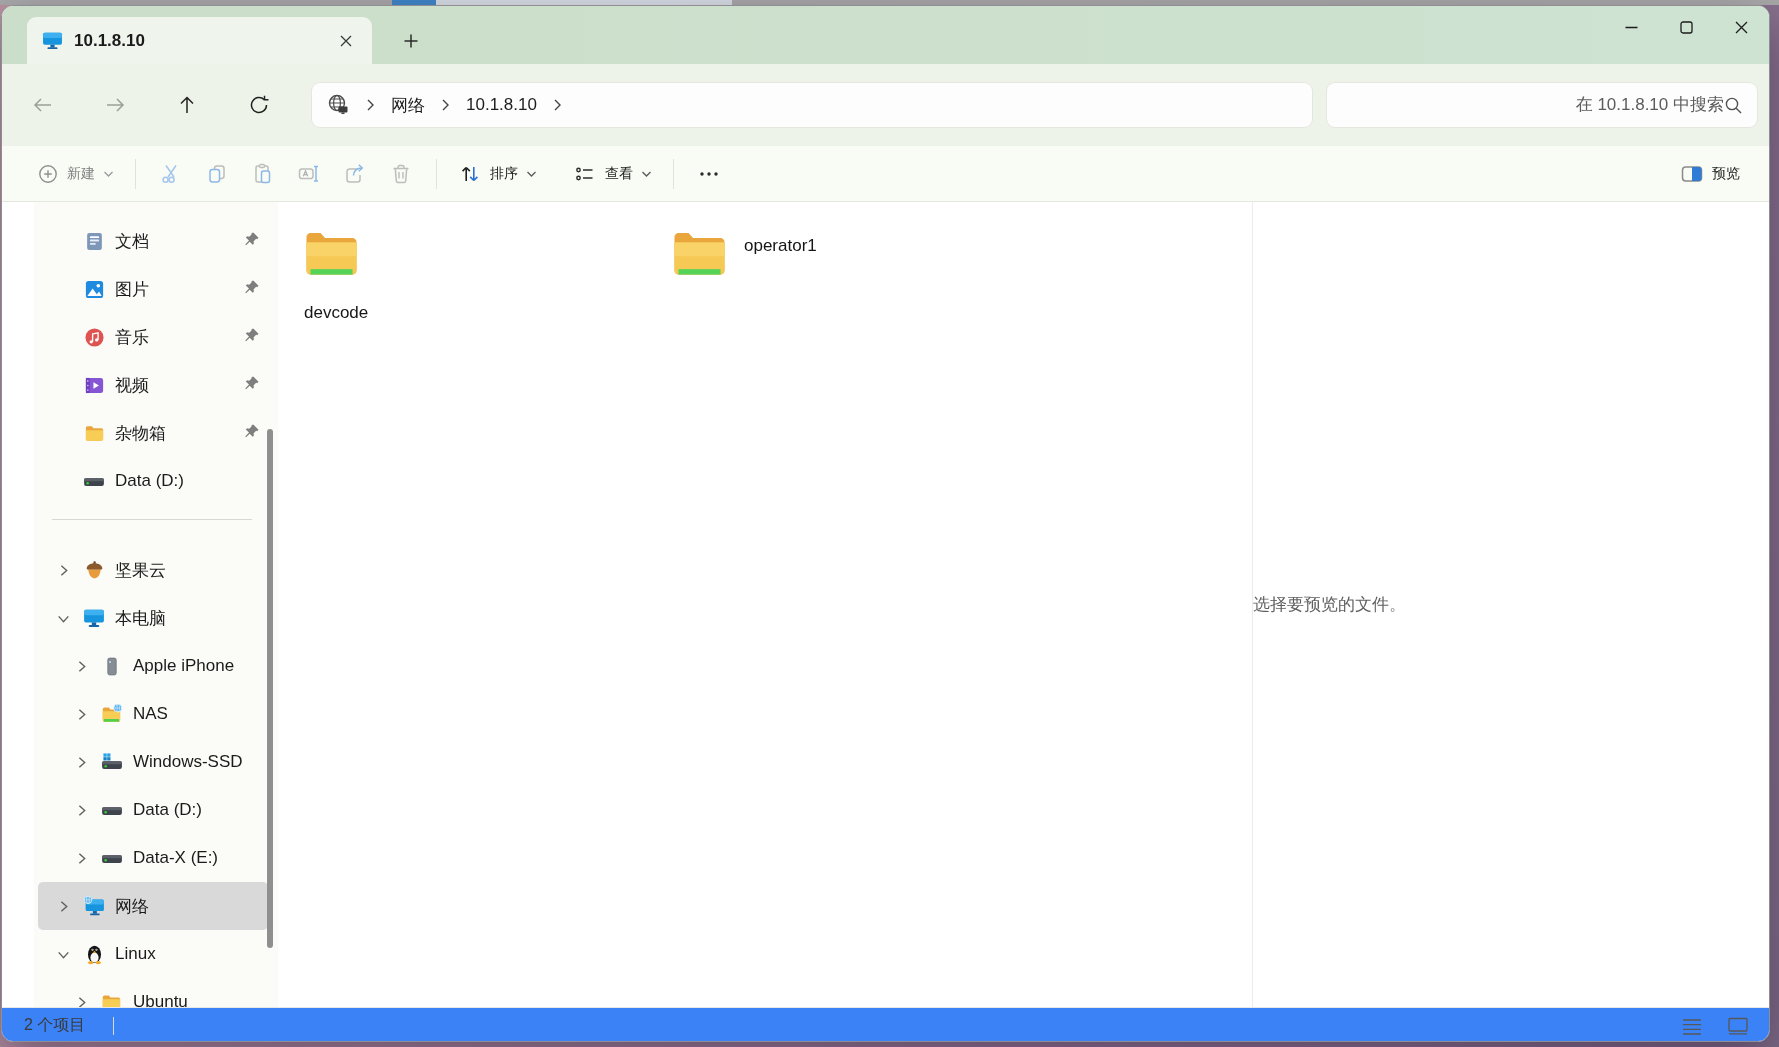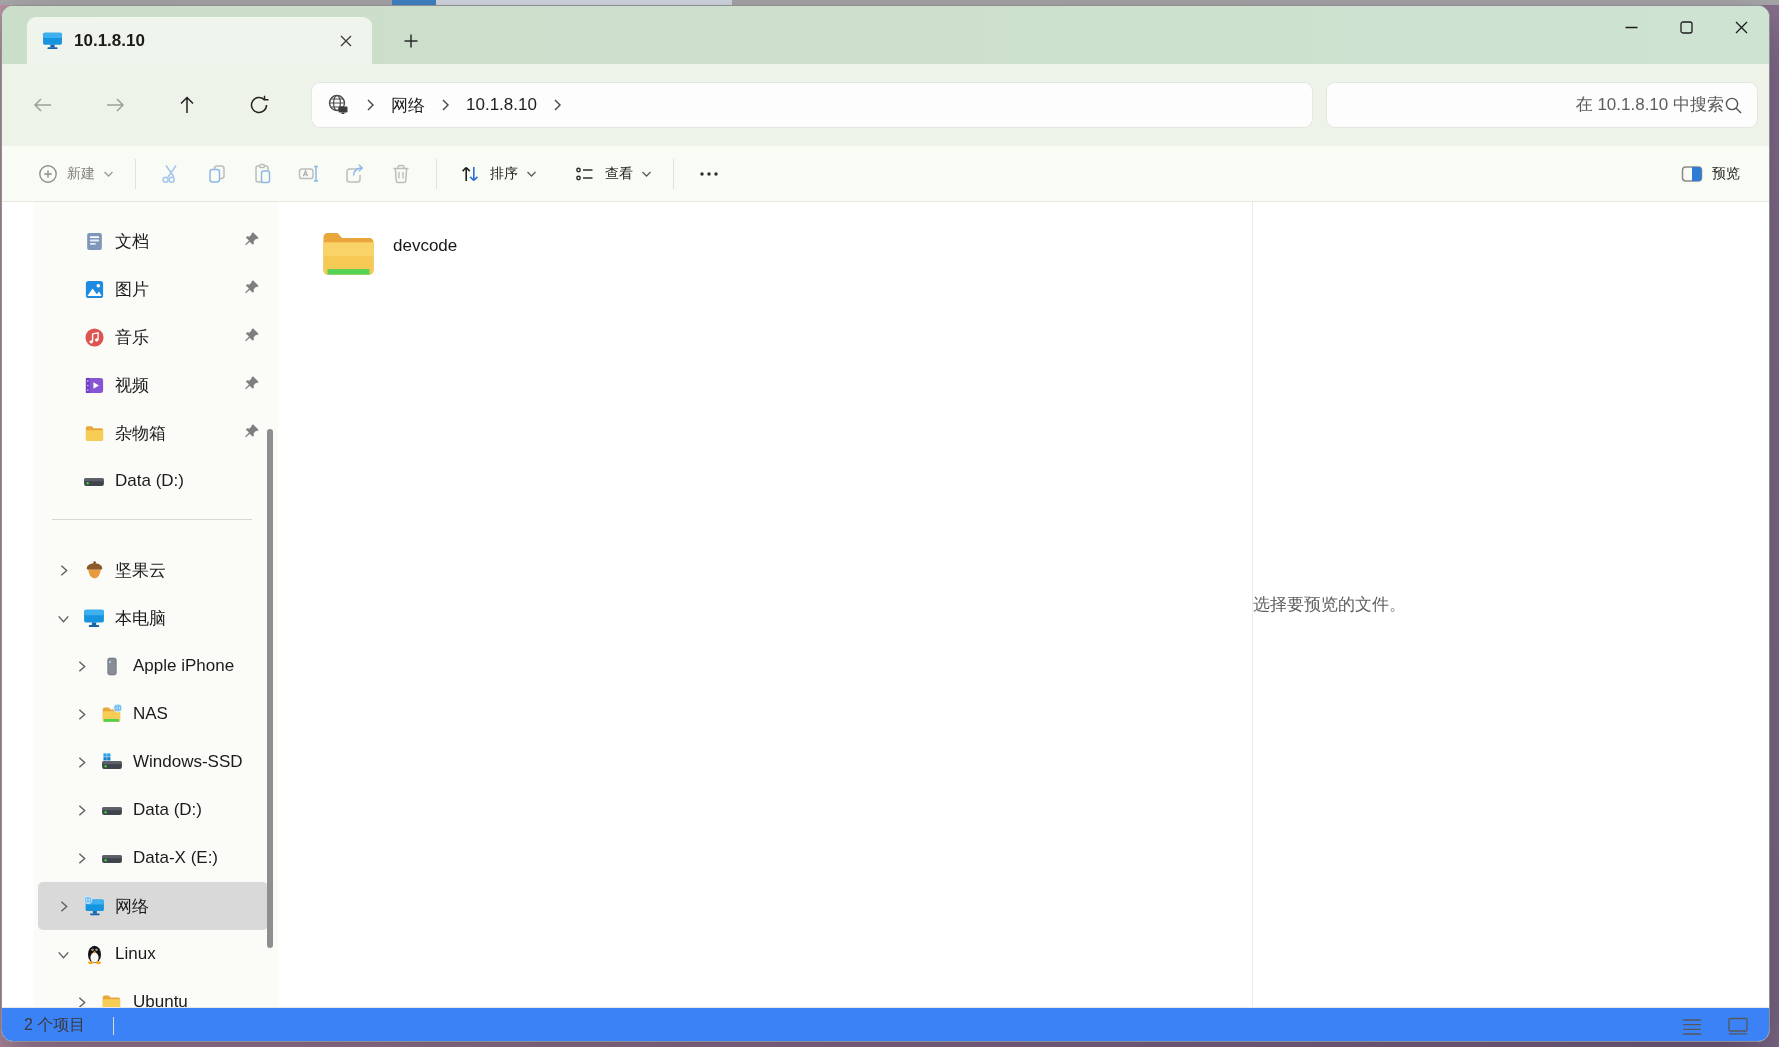--- a/index.html
+++ b/index.html
@@ -73,21 +73,21 @@
     margin-left:8px; flex:none; }
   .slabel { font-size:17px; color:#1b1b1b; margin-left:9px; white-space:nowrap; overflow:hidden; }
   .pin { position:absolute; right:8px; top:14px; }
   .sdivider { height:1px; background:#d7d7d3; margin:14px 26px 26px 18px; }
   .side-scroll { position:absolute; right:5px; top:227px; width:6px; height:519px;
     border-radius:3px; background:#8f8f8f; }
 
   .content { position:relative; flex:none; width:974px; background:#fff; }
   .tile { position:absolute; top:24px; width:340px; height:62px; display:flex;
     align-items:flex-start; gap:17px; cursor:pointer; padding:2px; border-radius:4px; }
-  .tile.t1 { left:41px; } .tile.t2 { left:392px; }
+  .tile.t1 { left:24px;flex-direction:column; } .tile.t2 { left:392px; }
   .tile-label { font-size:17px; color:#161616; margin-top:8px; white-space:nowrap; }
 
   .preview { flex:1; border-left:1px solid #ececec; display:flex;
     align-items:center; justify-content:flex-start; background:#fff; }
   .preview-msg { font-size:17px; color:#5f5f5f; }
 
   
   .statusbar { position:relative; height:36px; background:#3b82f6; border-top:1px solid #e8e8e6;
     display:flex; align-items:center; padding:0 16px 0 22px; }
   .status-count { font-size:16px; color:#3a3a3a; white-space:nowrap; }
@@ -629,20 +629,31 @@
           <span>
             <svg width="55" height="50" viewBox="0 0 48 44">
               <path d="M2 8c0-2 1.6-3.6 3.6-3.6h8.8l3.9 4.4H42.4c2 0 3.6 1.6 3.6 3.6v25c0 2-1.6 3.6-3.6 3.6H5.6C3.6 41 2 39.4 2 37.4z" fill="#e9a63d"></path>
               <path d="M2 12.8h44v24.6c0 2-1.6 3.6-3.6 3.6H5.6C3.6 41 2 39.4 2 37.4z" fill="#f6c954"></path>
               <path d="M2 12.8h44v12H2z" fill="#f9d367"></path>
               <rect x="5.5" y="36.2" width="37" height="4.8" fill="#54d356"></rect>
             </svg>
           </span>
           <span class="tile-label">devcode</span>
         </div>
+        <div class="tile t2">
+          <span>
+            <svg width="55" height="50" viewBox="0 0 48 44">
+              <path d="M2 8c0-2 1.6-3.6 3.6-3.6h8.8l3.9 4.4H42.4c2 0 3.6 1.6 3.6 3.6v25c0 2-1.6 3.6-3.6 3.6H5.6C3.6 41 2 39.4 2 37.4z" fill="#e9a63d"></path>
+              <path d="M2 12.8h44v24.6c0 2-1.6 3.6-3.6 3.6H5.6C3.6 41 2 39.4 2 37.4z" fill="#f6c954"></path>
+              <path d="M2 12.8h44v12H2z" fill="#f9d367"></path>
+              <rect x="5.5" y="36.2" width="37" height="4.8" fill="#54d356"></rect>
+            </svg>
+          </span>
+          <span class="tile-label">operator1</span>
+        </div>
       </section>
 
       <section class="preview">
         <span class="preview-msg">选择要预览的文件。</span>
       </section>
     </div>
 
     <div class="statusbar">
       <span class="status-count">2 个项目</span>
       <div class="status-sep"></div>

